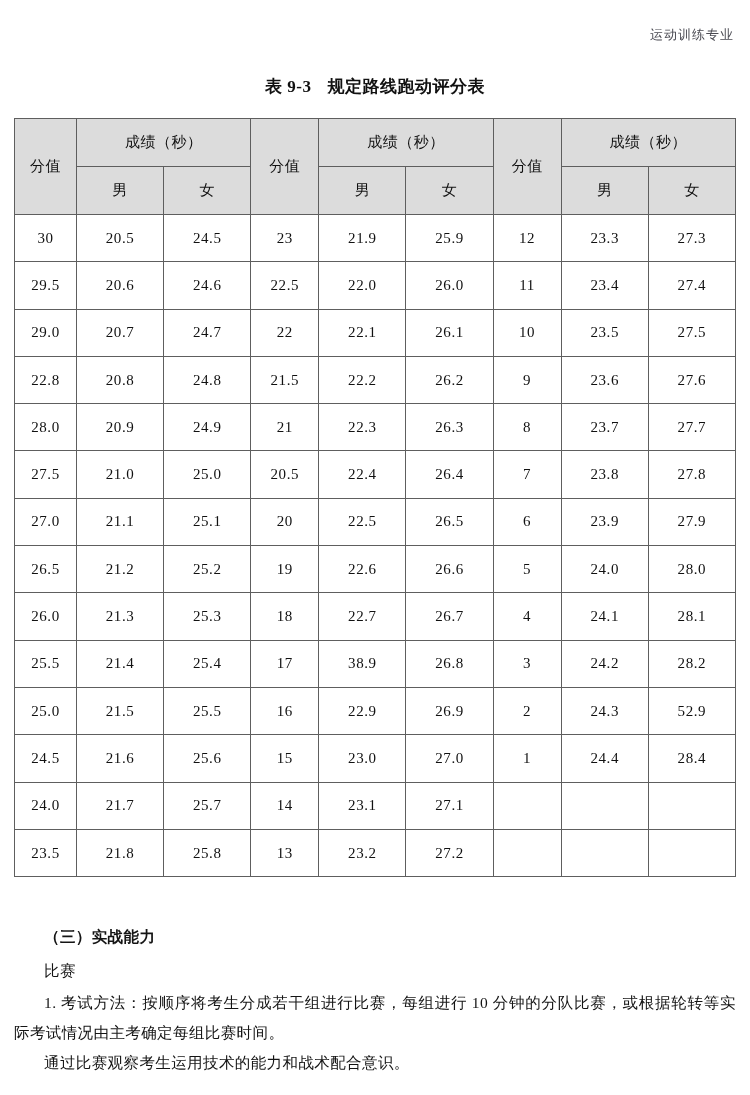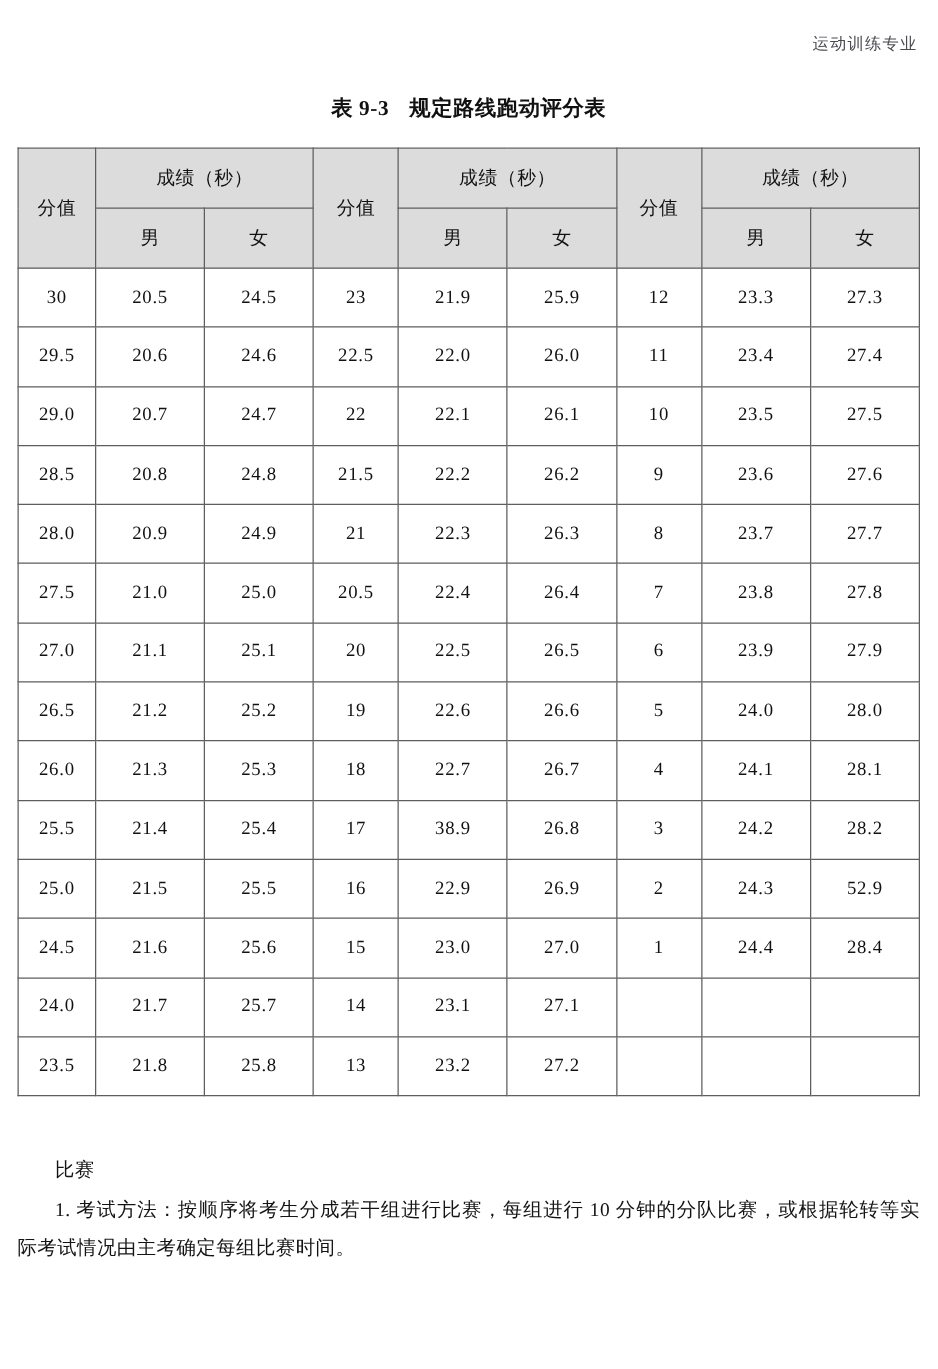--- a/index.html
+++ b/index.html
@@ -172,21 +172,21 @@
           <td class="num">20.7</td>
           <td class="num">24.7</td>
           <td class="num">22</td>
           <td class="num">22.1</td>
           <td class="num">26.1</td>
           <td class="num">10</td>
           <td class="num">23.5</td>
           <td class="num">27.5</td>
         </tr>
         <tr>
-          <td class="num">28.5</td>
+          <td class="num">22.8</td>
           <td class="num">20.8</td>
           <td class="num">24.8</td>
           <td class="num">21.5</td>
           <td class="num">22.2</td>
           <td class="num">26.2</td>
           <td class="num">9</td>
           <td class="num">23.6</td>
           <td class="num">27.6</td>
         </tr>
         <tr>
@@ -297,15 +297,17 @@
           <td class="num">27.2</td>
           <td class="empty"></td>
           <td class="empty"></td>
           <td class="empty"></td>
         </tr>
       </tbody>
   </table>
 </div>
 
 <div class="footer-block">
+  <p class="para heading">（三）实战能力</p>
   <p class="para plain">比赛</p>
   <p class="para body">1. 考试方法：按顺序将考生分成若干组进行比赛，每组进行 10 分钟的分队比赛，或根据轮转等实际考试情况由主考确定每组比赛时间。</p>
+  <p class="para body2">通过比赛观察考生运用技术的能力和战术配合意识。</p>
 </div>
 
 </body></html>

